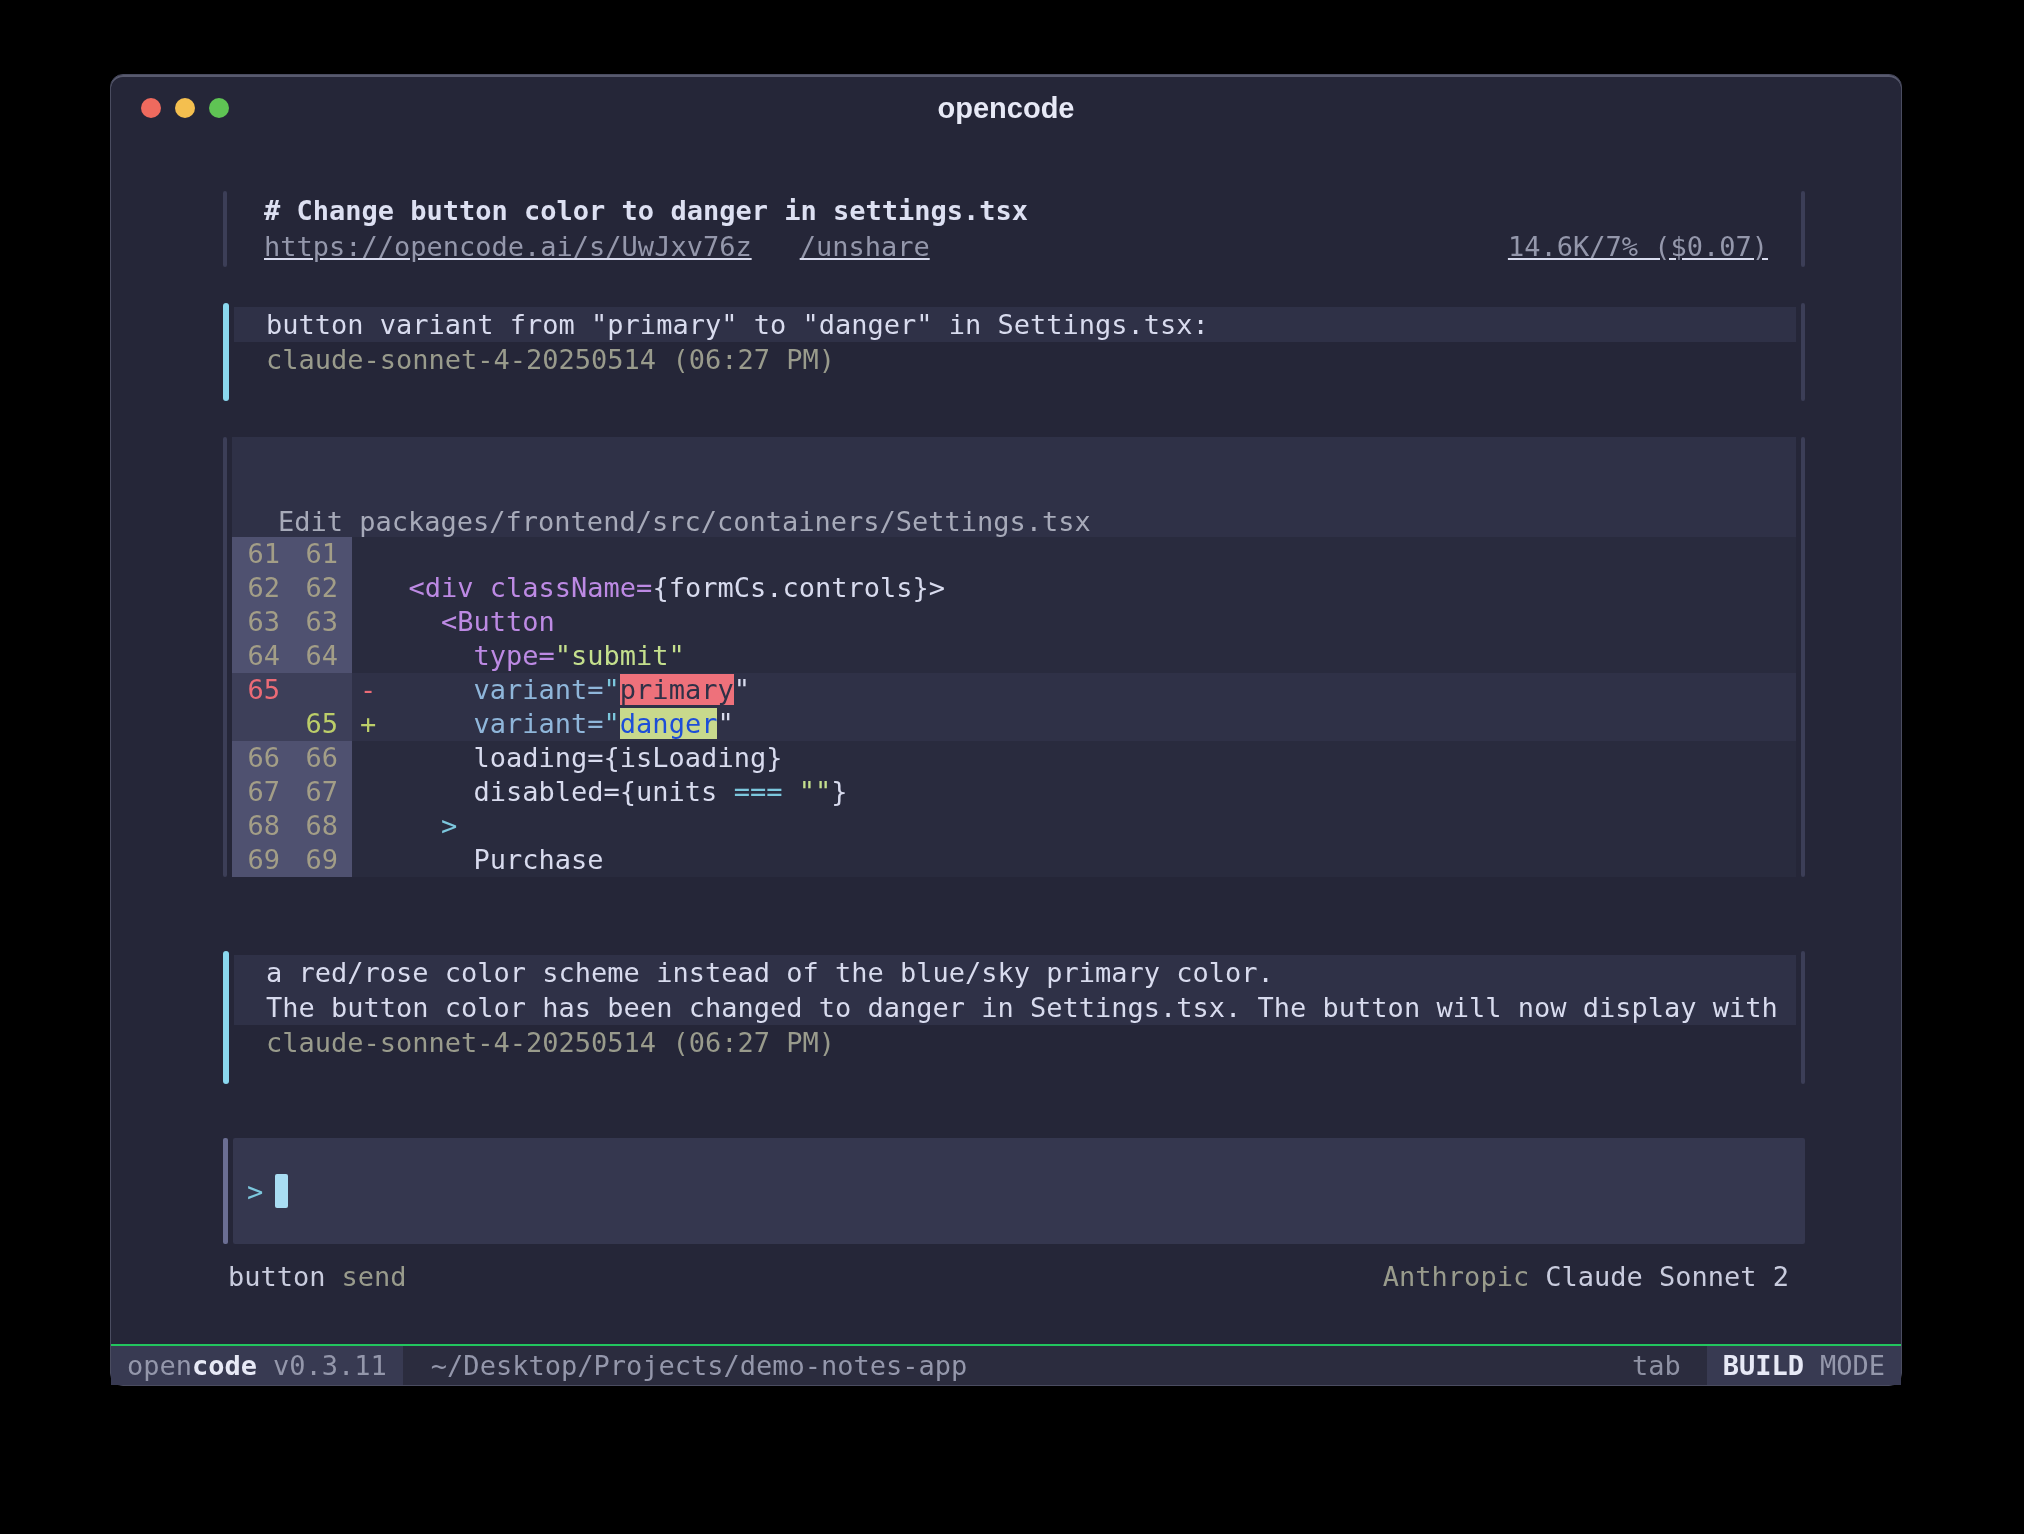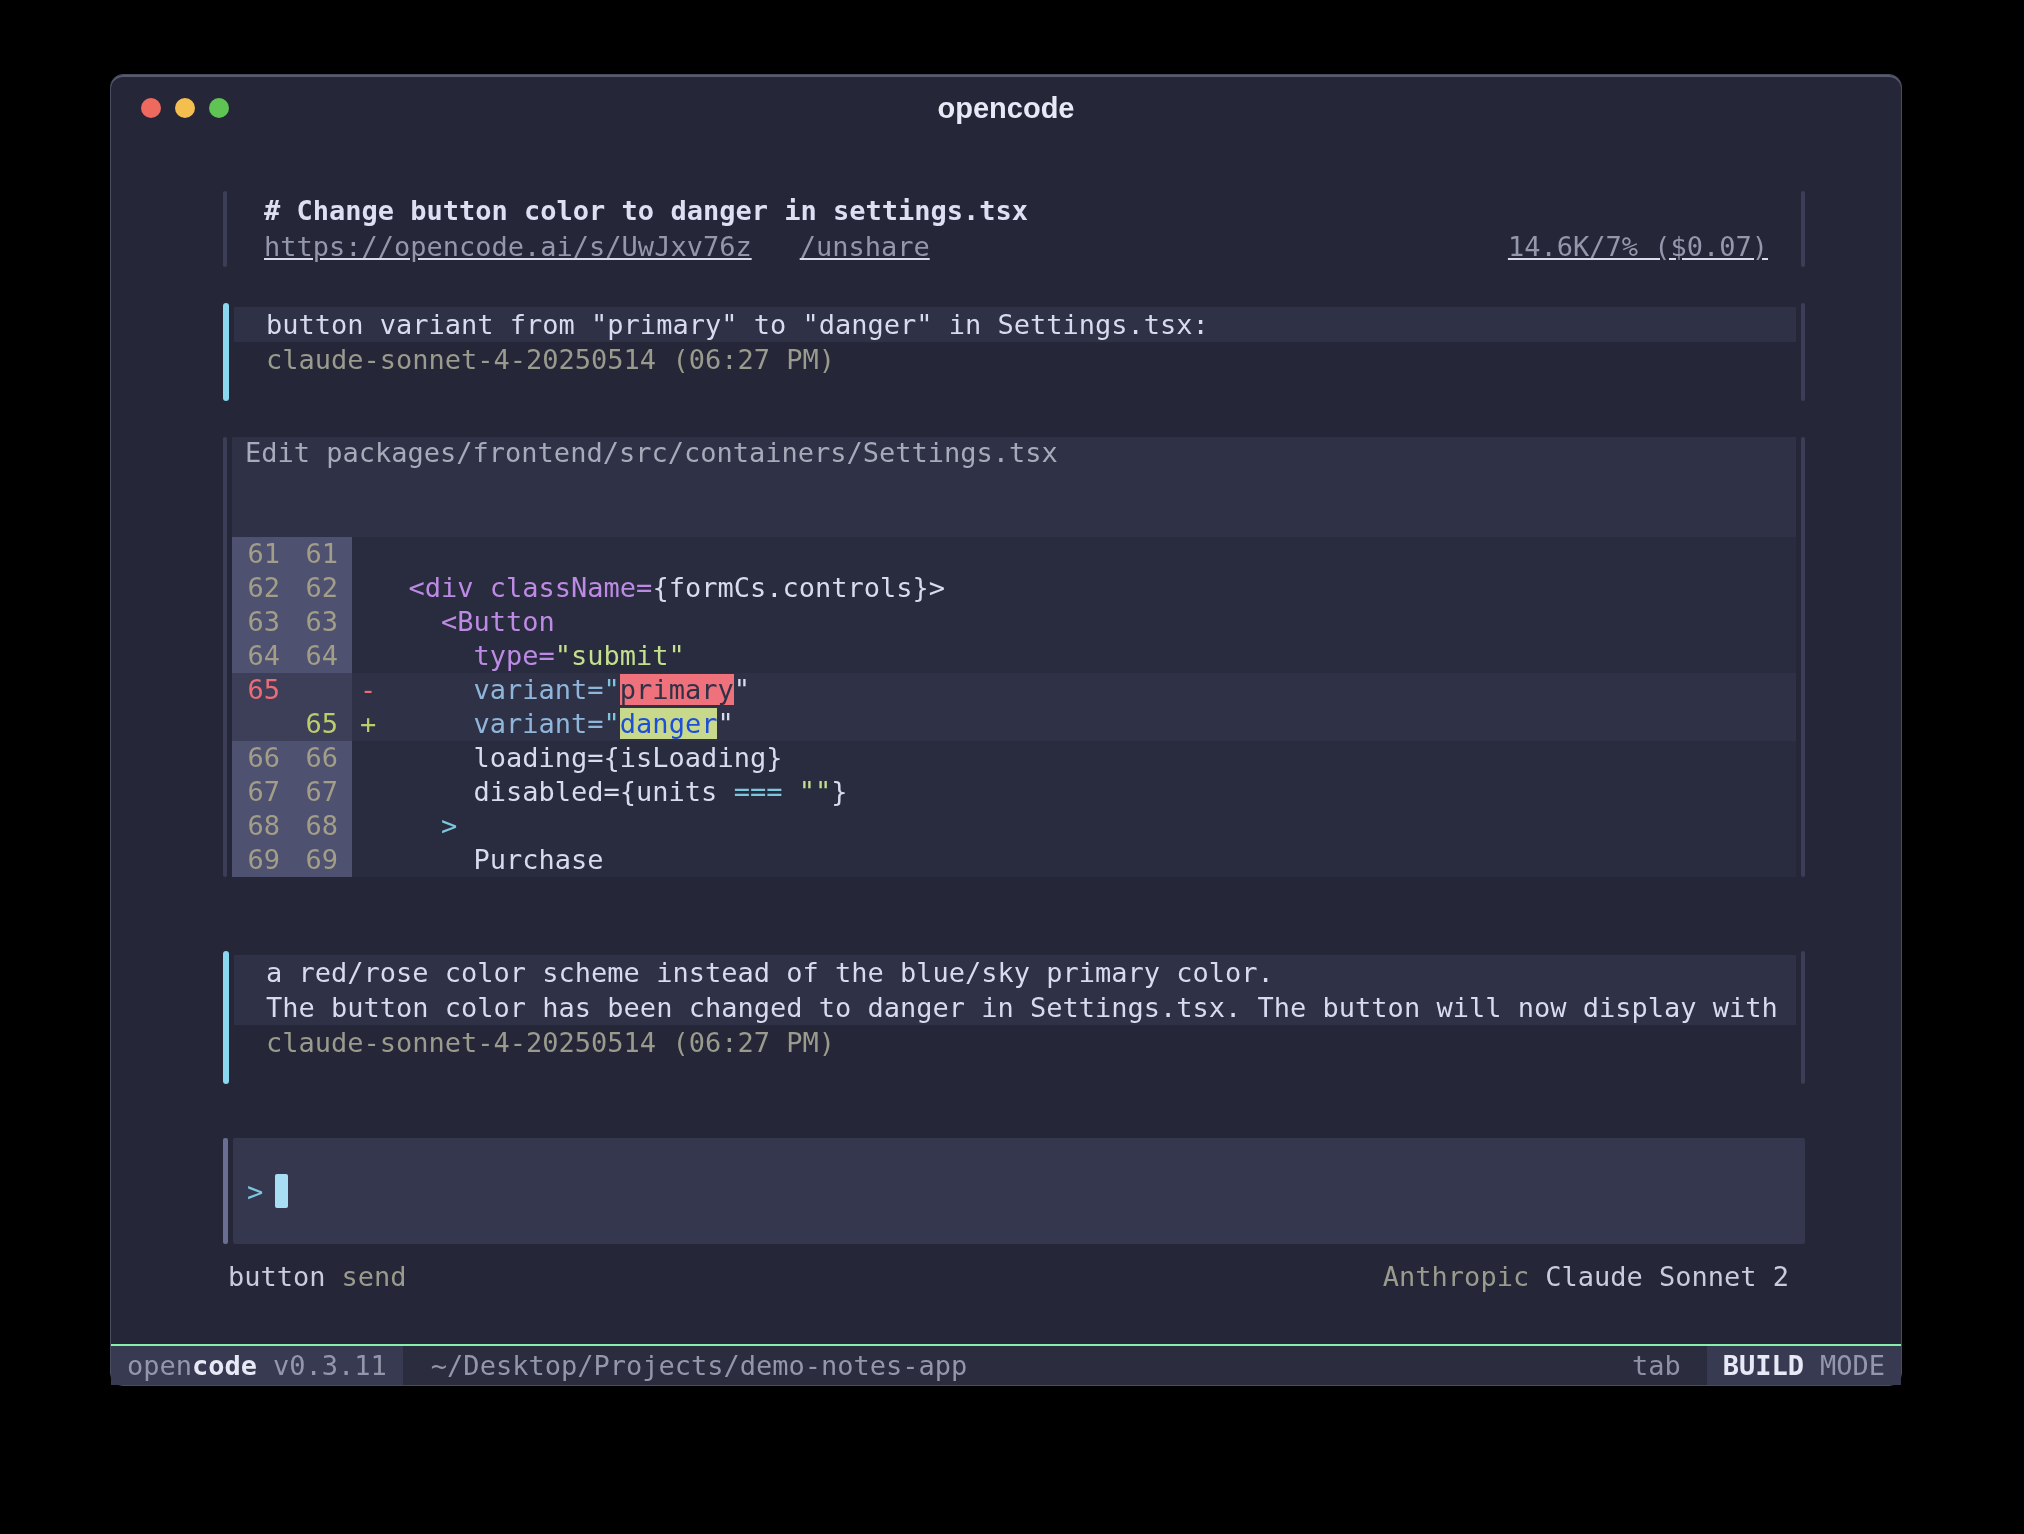--- a/index.html
+++ b/index.html
@@ -68,21 +68,21 @@
   
   .message-block{margin-top:36px;}
   .msg-content{flex:1;padding:4px 0 24px 0;}
   .msg-line{height:35px;line-height:35px;padding-left:32px;background:var(--block-light);white-space:pre;}
   .msg-meta{height:35px;line-height:35px;padding-left:32px;color:var(--muted-warm);white-space:pre;}
   .message-block .vbar{border-radius:3px;}
 
   
   .edit-block{margin-top:36px;}
   .edit-inner{flex:1;display:flex;flex-direction:column;}
-  .edit-header{height:100px;background:var(--block-light);display:flex;align-items:flex-start;padding-left:13px;color:#a7aab9;white-space:pre;}
+  .edit-header{height:100px;background:var(--block-light);display:flex;align-items:flex-end;padding-left:46px;color:#a7aab9;white-space:pre;}
   .diff{display:flex;flex-direction:column;}
   .diff-row{display:flex;height:34px;line-height:34px;white-space:pre;}
   .diff-row .gut{flex:0 0 auto;text-align:right;color:var(--tan);background:var(--gutter);}
   .diff-row .gut.old{width:62px;padding-right:14px;}
   .diff-row .gut.new{width:58px;padding-right:14px;}
   .diff-row .code{flex:1;background:var(--code-bg);padding-left:8px;}
   .diff-row.removed .gut,.diff-row.added .gut{background:var(--gutter-changed);}
   .diff-row.removed .code,.diff-row.added .code{background:var(--block-light);}
   .diff-row.removed .gut.old{color:var(--red);}
   .diff-row.added .gut.new{color:var(--green);}
@@ -108,21 +108,21 @@
   .fk-key{color:#c9ccde;}
   .fk-action{color:var(--muted-warm);margin-left:16px;}
   .f-spacer{flex:1;}
   .f-provider{color:var(--muted-warm);}
   .f-model{color:#c9ccde;margin-left:16px;}
 
   
   .statusbar{
     position:absolute;left:0;right:0;bottom:0;height:41px;
     background:var(--statusbar);border-radius:0 0 12px 12px;
-    display:flex;align-items:stretch;white-space:pre;border-top:2px solid #86efac;
+    display:flex;align-items:stretch;white-space:pre;border-top:2px solid #22c55e;
   }
   .sb-seg{background:var(--seg);display:flex;align-items:center;padding:0 16px;}
   .sb-open{color:var(--muted);}
   .sb-code{color:var(--fg-bright);font-weight:bold;}
   .sb-version{color:var(--muted);margin-left:16px;}
   .sb-cwd{display:flex;align-items:center;color:var(--muted);margin-left:28px;}
   .sb-spacer{flex:1;}
   .sb-tab{display:flex;align-items:center;color:#8f92a4;margin-right:26px;}
   .sb-build{color:var(--fg-bright);font-weight:bold;}
   .sb-mode{color:var(--muted);margin-left:16px;}

